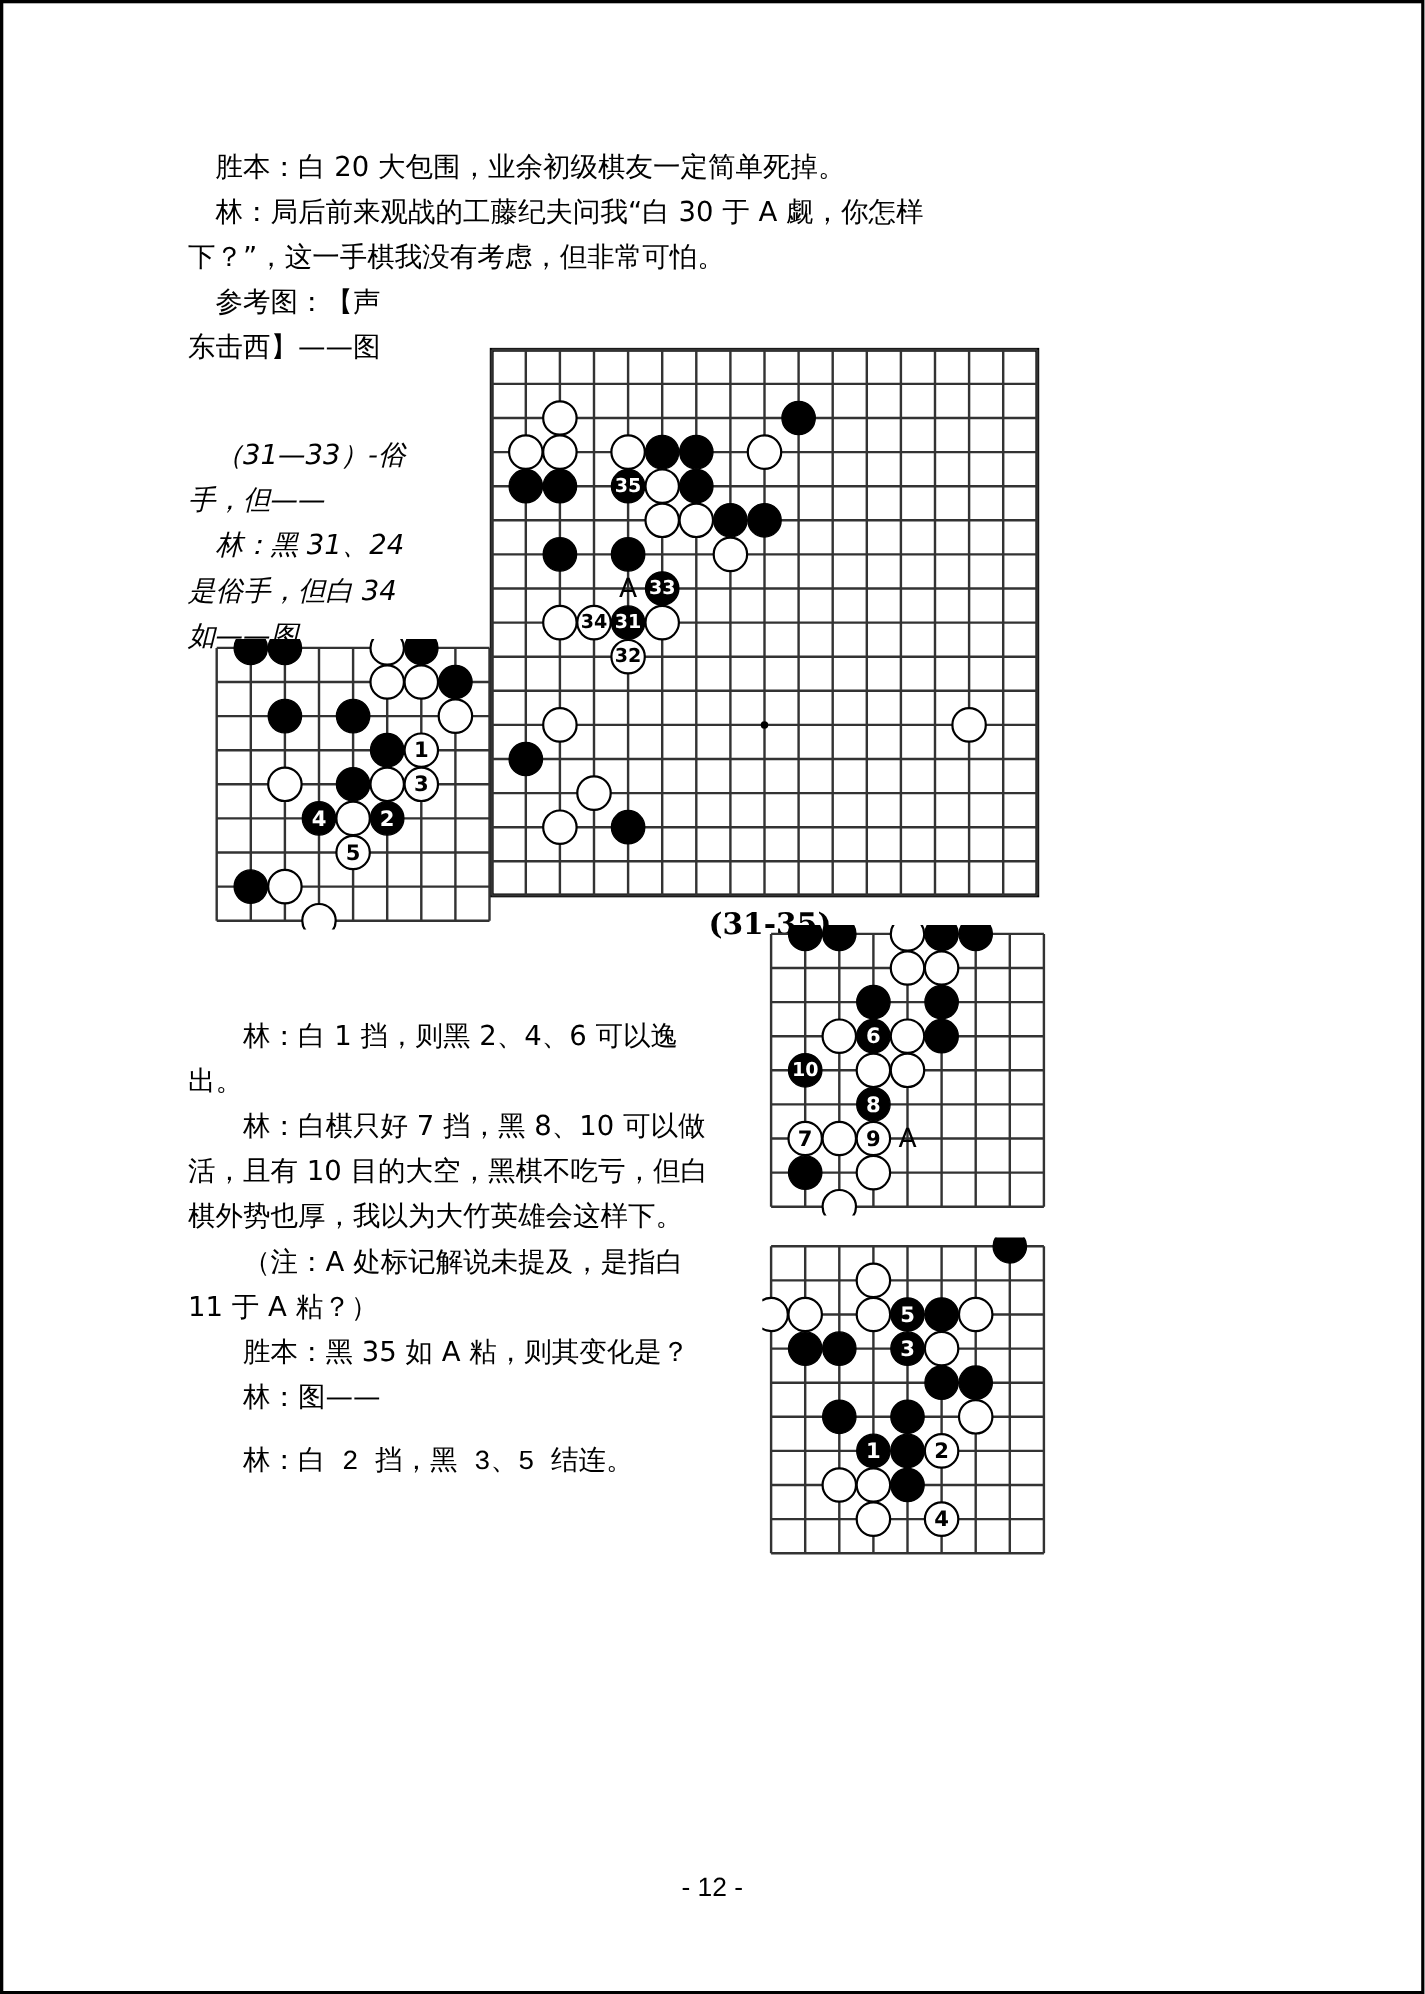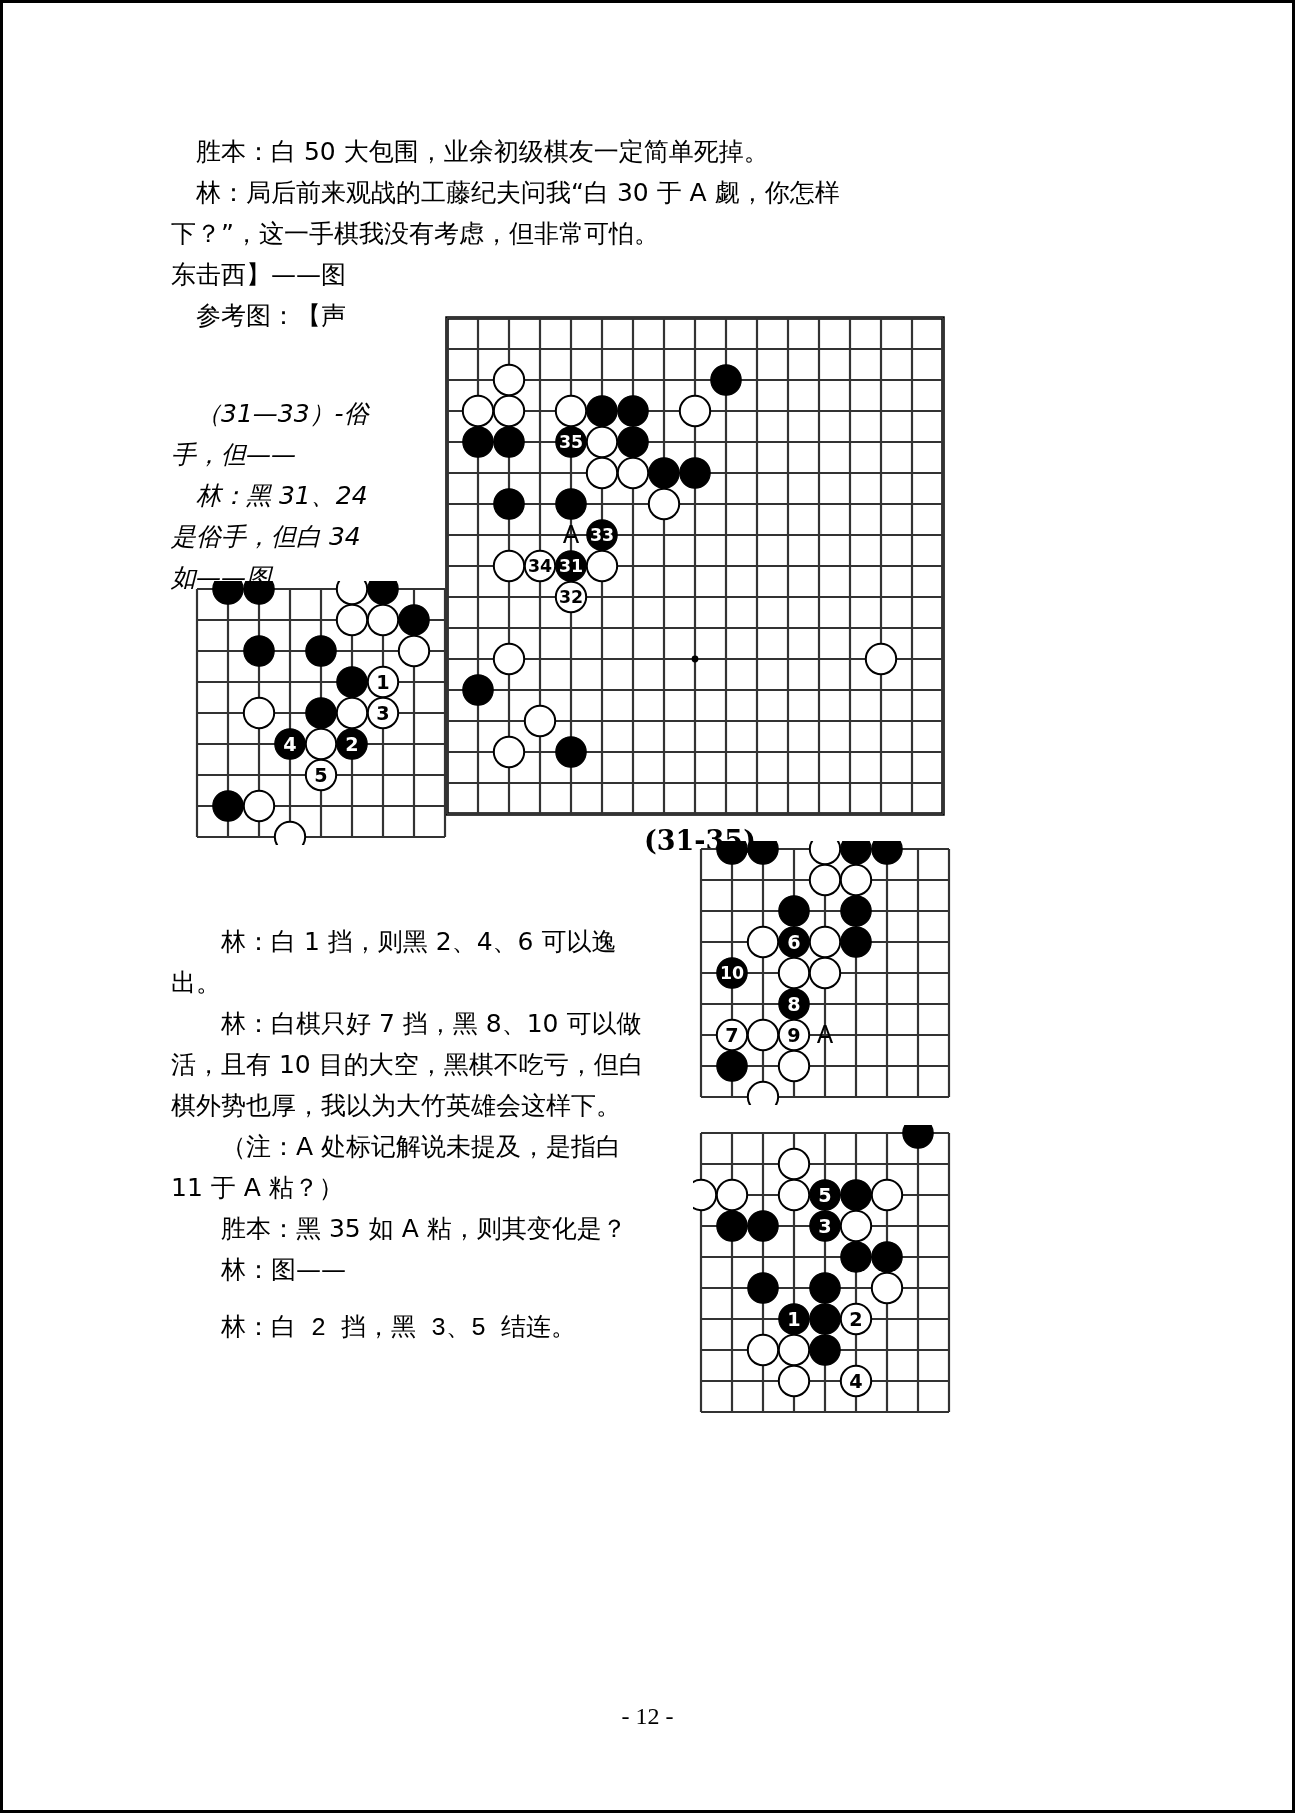--- a/index.html
+++ b/index.html
@@ -12,34 +12,34 @@
     font-family:"DejaVu Sans","Liberation Sans",sans-serif;
     overflow:hidden;
   }
   .block{position:absolute;}
   .block p{margin:0;font-size:25px;line-height:41px;white-space:pre;}
   .goban{position:absolute;}
   .goban svg{display:block;}
   .caption{position:absolute;font-size:27px;font-weight:bold;font-family:"DejaVu Serif","Liberation Serif",serif;color:#000;}
   .pagenum{
     position:absolute;left:0;right:0;text-align:center;
-    font-size:24px;color:#000;font-family:Liberation Serif, serif;
+    font-size:24px;color:#000;font-family:Liberation Sans, sans-serif;
   }
 </style>
 </head>
 <body>
 
 <div class="page">
 
   <div class="block" style="left:168px;top:128px;width:760px;">
-    <p>　胜本：白 50 大包围，业余初级棋友一定简单死掉。</p>
+    <p>　胜本：白 20 大包围，业余初级棋友一定简单死掉。</p>
     <p>　林：局后前来观战的工藤纪夫问我“白 30 于 A 觑，你怎样</p>
     <p>下？”，这一手棋我没有考虑，但非常可怕。</p>
+    <p>　参考图：【声</p>
     <p>东击西】——图</p>
-    <p>　参考图：【声</p>
   </div>
 
   <div class="block" style="left:168px;top:390px;width:270px;font-style:italic;">
     <p>　（31—33）-俗</p>
     <p>手，但——</p>
     <p>　林：黑 31、24</p>
     <p>是俗手，但白 34</p>
     <p>如——图</p>
   </div>
 

